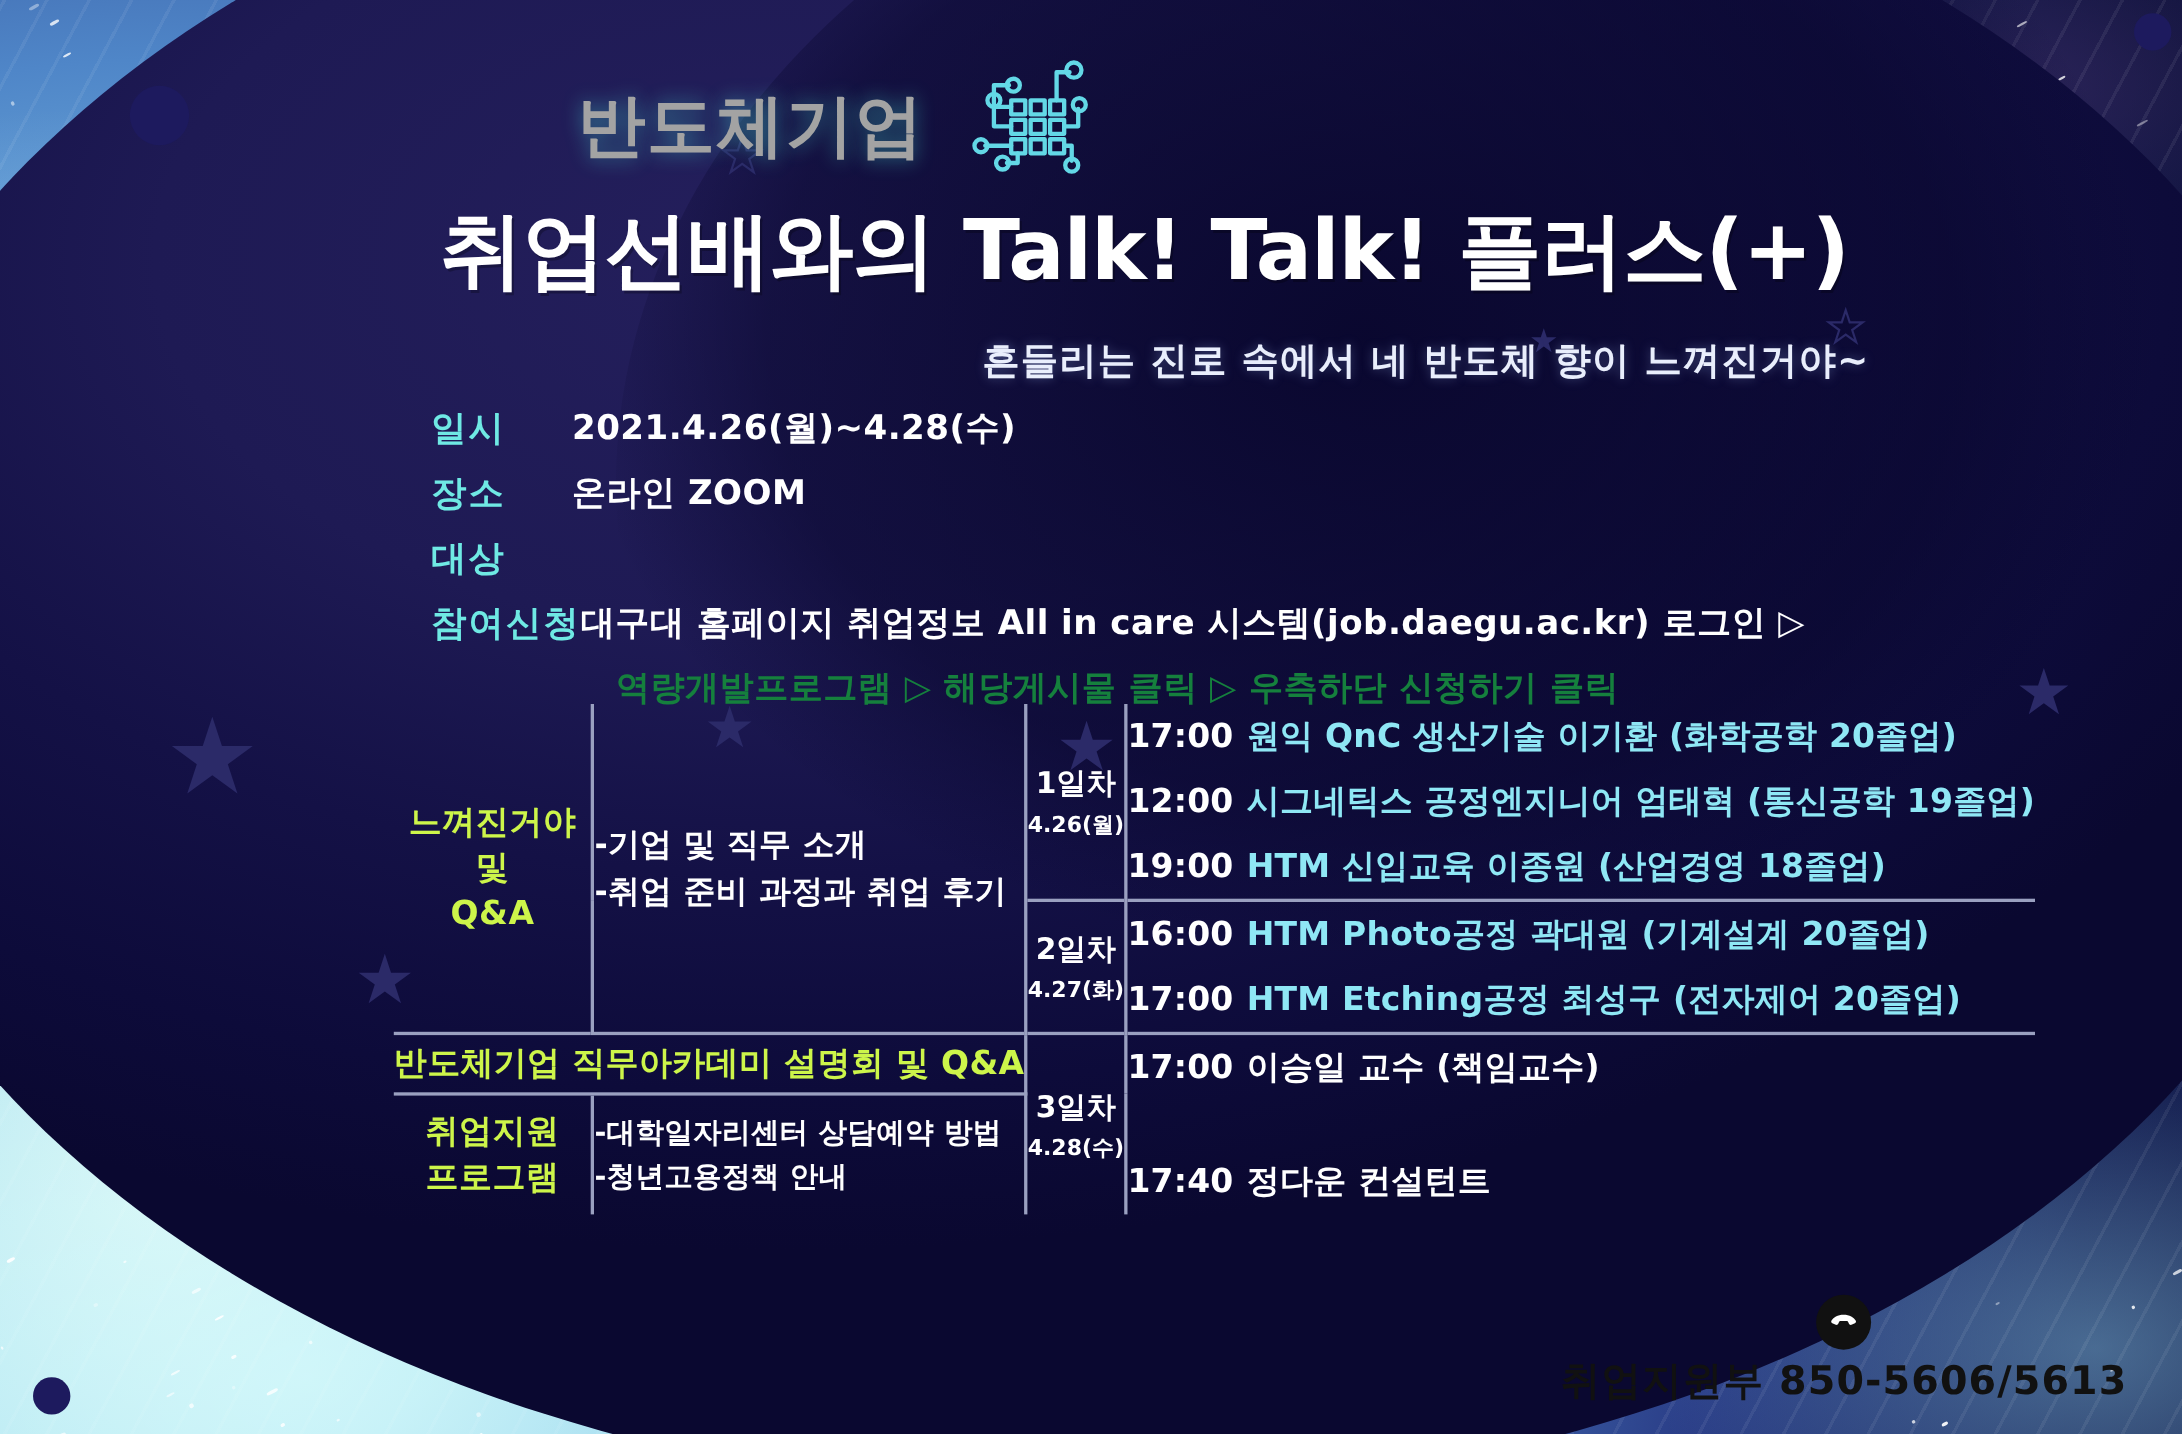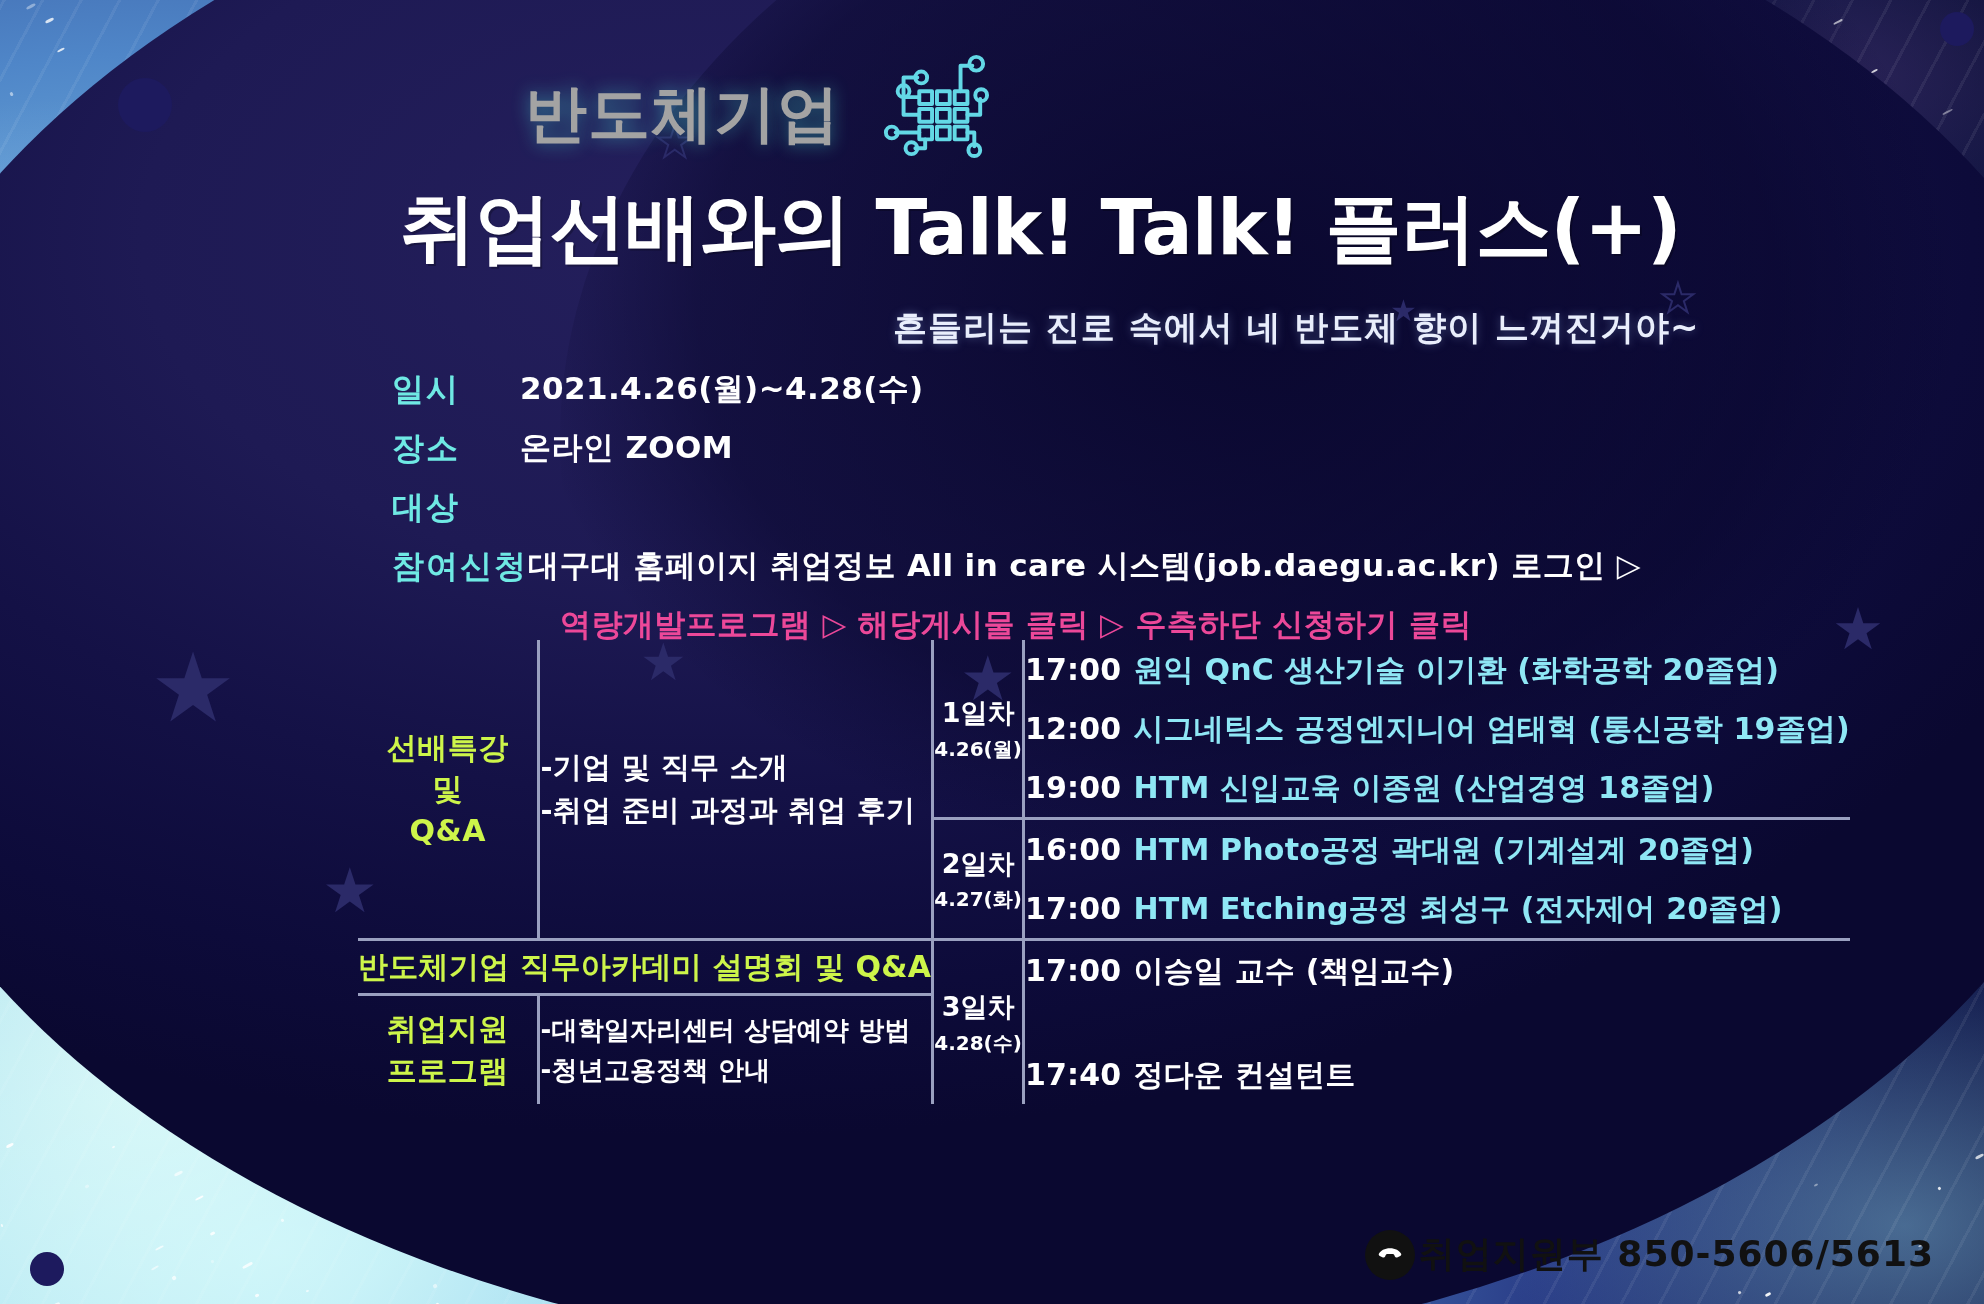--- a/index.html
+++ b/index.html
@@ -88,21 +88,21 @@
   .info-row{display:flex;align-items:flex-start;margin-bottom:15px;}
   .info-label{
     color:#6fe9e4;font-size:32px;font-weight:700;
     min-width:128px;letter-spacing:2px;white-space:nowrap;
   }
   .info-value{
     color:#ffffff;font-size:31px;font-weight:600;letter-spacing:.4px;
     white-space:nowrap;
   }
   .info-cont{
-    color:#ec4899;font-size:31px;font-weight:600;letter-spacing:.4px;
+    color:#15803d;font-size:31px;font-weight:600;letter-spacing:.4px;
     margin-left:168px;margin-top:6px;white-space:nowrap;
   }
 
   
   .table{
     position:absolute;left:358px;top:640px;width:1420px;
     border-collapse:collapse;
   }
   .table td{vertical-align:middle;padding:0;}
   .sep-v{border-left:3px solid #9aa0c0;}
@@ -135,21 +135,21 @@
     font-size:30px;font-weight:700;line-height:1.1;
     padding:13px 0;white-space:nowrap;letter-spacing:.2px;
   }
   .s-time{color:#ffffff;}
   .s-text{color:#8fe7f5;}
   .s-text.plain{color:#ffffff;}
 
   
   .footer{
     position:absolute;right:50px;bottom:24px;
-    display:flex;align-items:flex-start;gap:4px;
+    display:flex;align-items:center;gap:4px;flex-direction:column;
   }
   .phone-badge{
     width:50px;height:50px;border-radius:50%;background:#111111;
     display:flex;align-items:center;justify-content:center;
   }
   .footer-text{
     color:#111111;font-size:36px;font-weight:800;letter-spacing:1px;
     white-space:nowrap;
   }
 </style>
@@ -265,21 +265,21 @@
       <span class="info-value">대구대 홈페이지 취업정보 All in care 시스템(job.daegu.ac.kr) 로그인 ▷</span>
     </div>
     <div class="info-cont">역량개발프로그램 ▷ 해당게시물 클릭 ▷ 우측하단 신청하기 클릭</div>
   </div>
 
   <table class="table">
     <tbody>
 
       <tr>
         <td class="cat" rowspan="2">
-          <div>선배특강</div>
+          <div>느껴진거야</div>
           <div>및</div>
           <div>Q&amp;A</div>
         </td>
         <td class="desc sep-v" rowspan="2">
           <div>-기업 및 직무 소개</div>
           <div>-취업 준비 과정과 취업 후기</div>
         </td>
         <td class="day sep-v">
           <div>1일차</div>
           <div class="num">4.26(월)</div>

